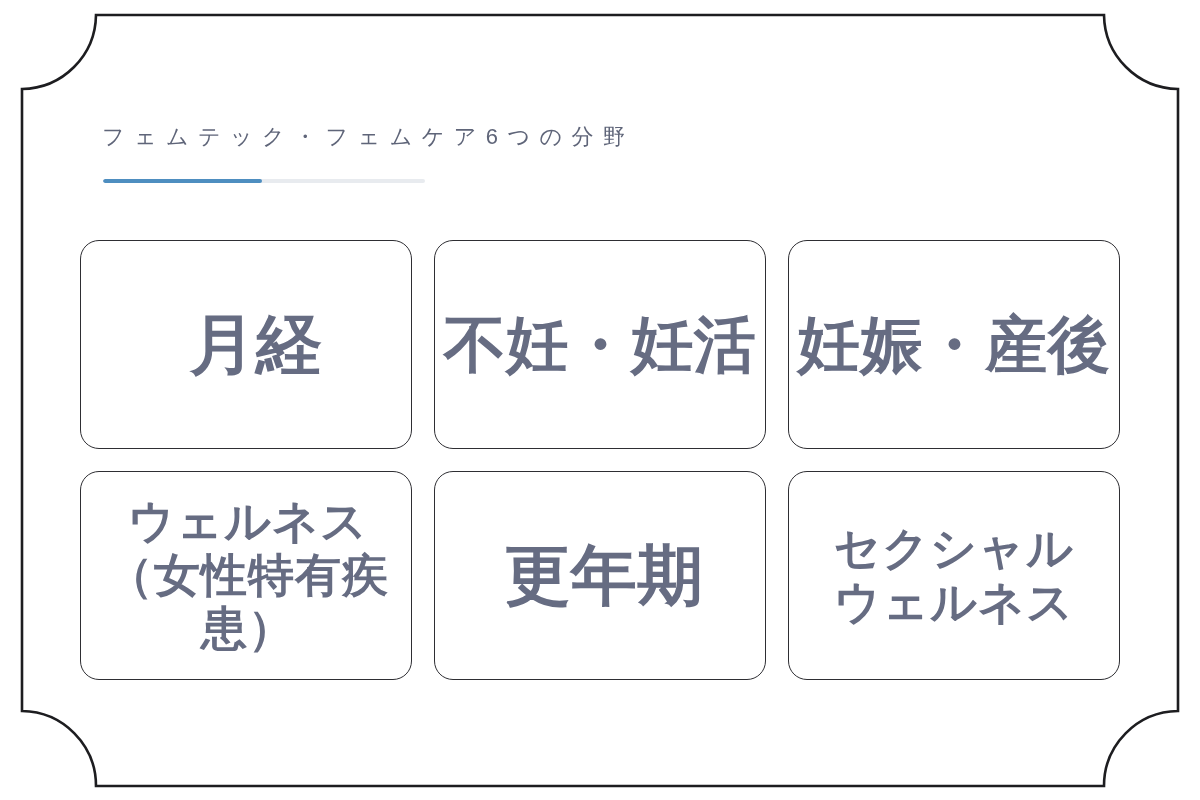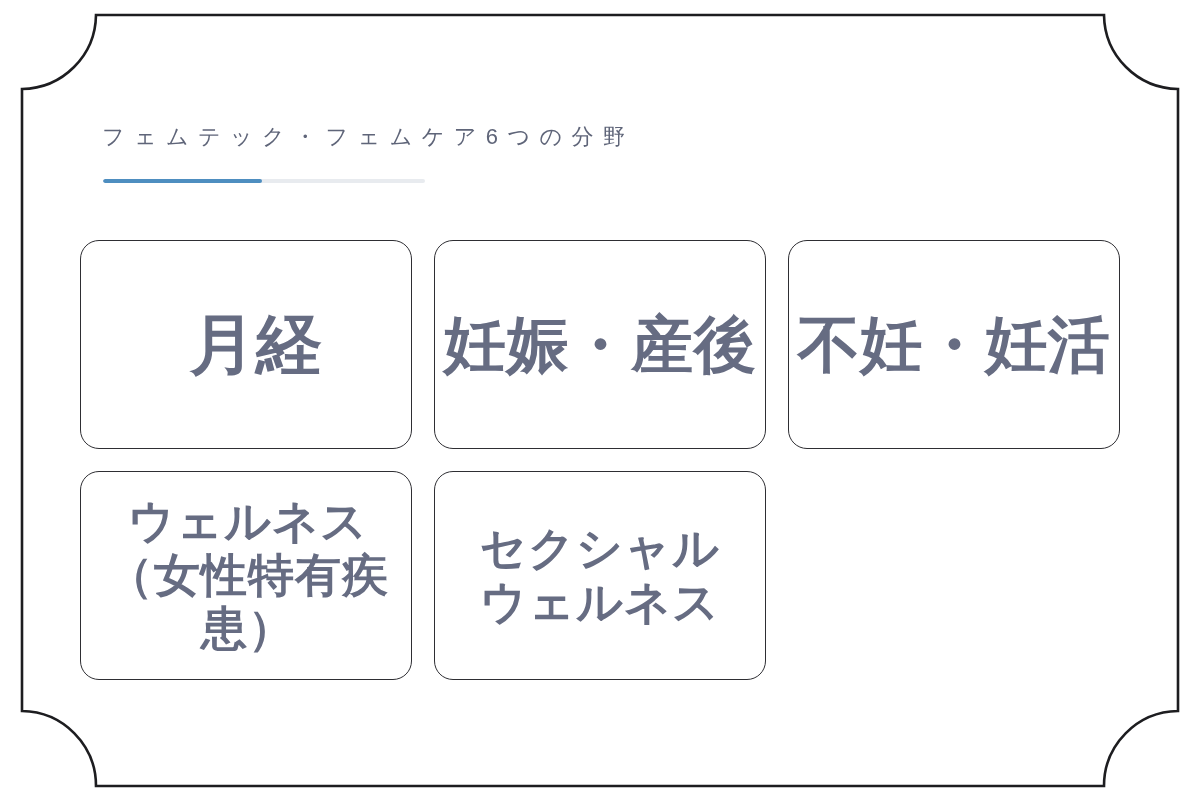--- a/index.html
+++ b/index.html
@@ -140,33 +140,36 @@
       <div id="title-rule-accent"></div>
     </div>
   </div>
 
   <div id="card-grid">
 
     <div class="card size-xl" id="card-0">
       <span class="card-label">月経</span>
     </div>
 
+    <div class="card size-lg" id="card-1">
+      <span class="card-label">不妊・妊活</span>
+    </div>
+
     <div class="card size-lg" id="card-2">
       <span class="card-label">妊娠・産後</span>
-    </div>
-
-    <div class="card size-lg" id="card-1">
-      <span class="card-label">不妊・妊活</span>
     </div>
 
     <div class="card size-md" id="card-3">
       <span class="card-label">ウェルネス
 （女性特有疾患）</span>
     </div>
 
+    <div class="card size-xl" id="card-4">
+      <span class="card-label">更年期</span>
+    </div>
 
     <div class="card size-md" id="card-5">
       <span class="card-label">セクシャル
 ウェルネス</span>
     </div>
 
   </div>
 </div>
 
 </body></html>

